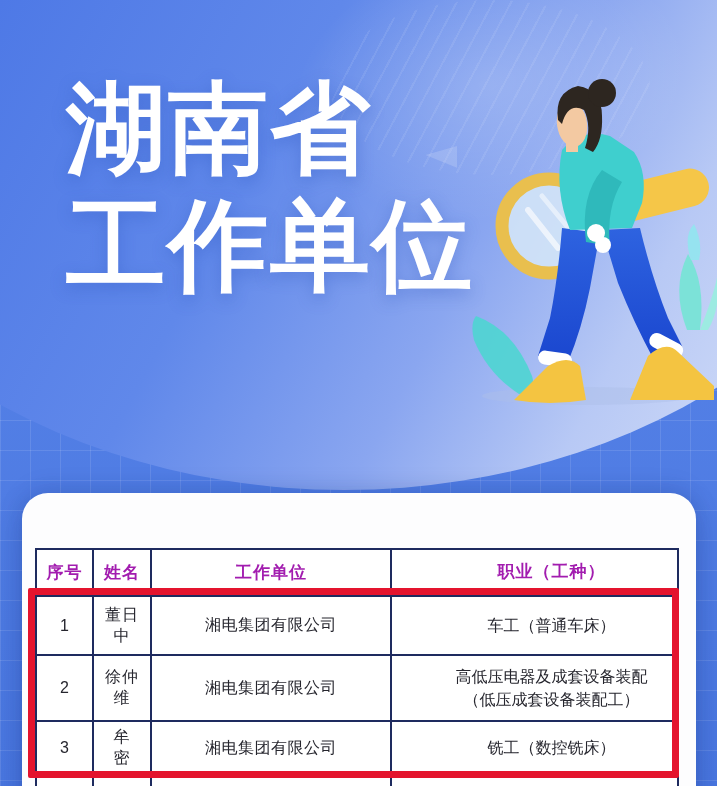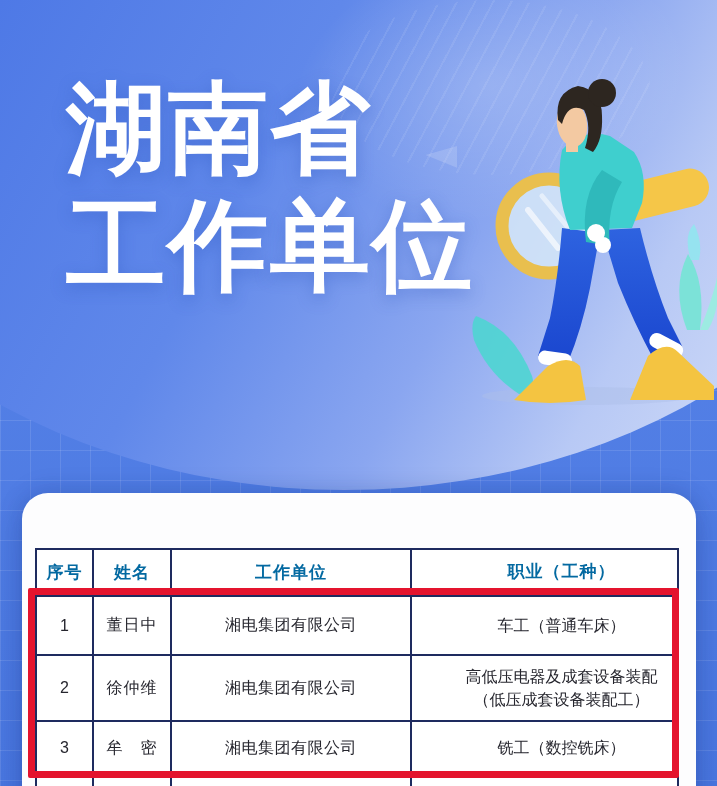--- a/index.html
+++ b/index.html
@@ -74,24 +74,24 @@
   .row.r3{height:52px;}
   .row.r4{height:40px;}
   .cell{
     display:flex;align-items:center;justify-content:center;
     box-sizing:border-box;padding:2px 6px;
     font-size:16px;color:#26262e;text-align:center;
     border-right:2px solid #1e2b5f;
   }
   .cell:last-child{border-right:none;padding-left:40px;}
   .c-no{width:57px;flex:none;}
-  .c-name{width:78px;flex:none;letter-spacing:1px;}
+  .c-name{width:58px;flex:none;letter-spacing:1px;}
   .c-unit{width:240px;flex:none;letter-spacing:.5px;}
   .c-occ{flex:1;white-space:pre-line;line-height:1.45;}
-  .row.header .cell{font-size:17px;font-weight:bold;color:#0369a1;letter-spacing:1px;}
+  .row.header .cell{font-size:17px;font-weight:bold;color:#a21caf;letter-spacing:1px;}
   
   .highlight{
     position:absolute;left:28px;top:588px;width:651px;height:190px;
     border:7px solid #e4142e;border-radius:2px;
     box-sizing:border-box;z-index:6;pointer-events:none;
   }
 </style>
 </head>
 <body>
 

